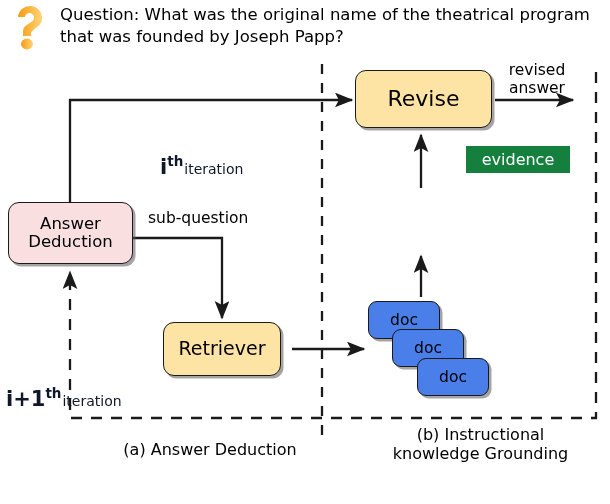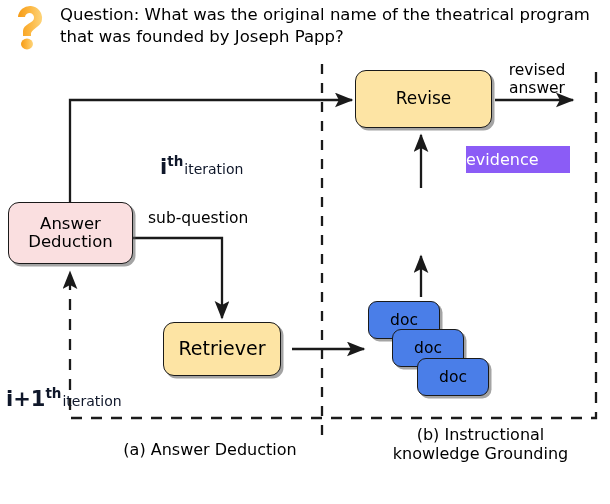--- a/index.html
+++ b/index.html
@@ -58,21 +58,21 @@
     background: #fde4a4;
     font-size: 19px;
     color: #000000;
   }
   .node-revise {
     left: 355px;
     top: 70px;
     width: 137px;
     height: 58px;
     background: #fde4a4;
-    font-size: 17px;
+    font-size: 22px;
     color: #000000;
   }
   .node-grounding {
     left: 352px;
     top: 191px;
     width: 140px;
     height: 58px;
     background: #fde4a4;
     font-size: 16.5px;
     color: #000000;
@@ -96,25 +96,26 @@
   .doc-1 { left: 368px; top: 301px; }
   .doc-2 { left: 392px; top: 329px; }
   .doc-3 { left: 417px; top: 358px; }
 
   .evidence-badge {
     position: absolute;
     left: 466px;
     top: 146px;
     width: 104px;
     height: 27px;
-    background: #8b5cf6;
+    background: #15803d;
     color: #ffffff;
     font-size: 16px;
     display: flex;
     align-items: center;
+    justify-content: center;
     font-family: "DejaVu Sans", sans-serif;
   }
 
   .edge-label {
     position: absolute;
     color: #000000;
     font-size: 15.5px;
     font-family: "DejaVu Sans", sans-serif;
     white-space: nowrap;
   }

